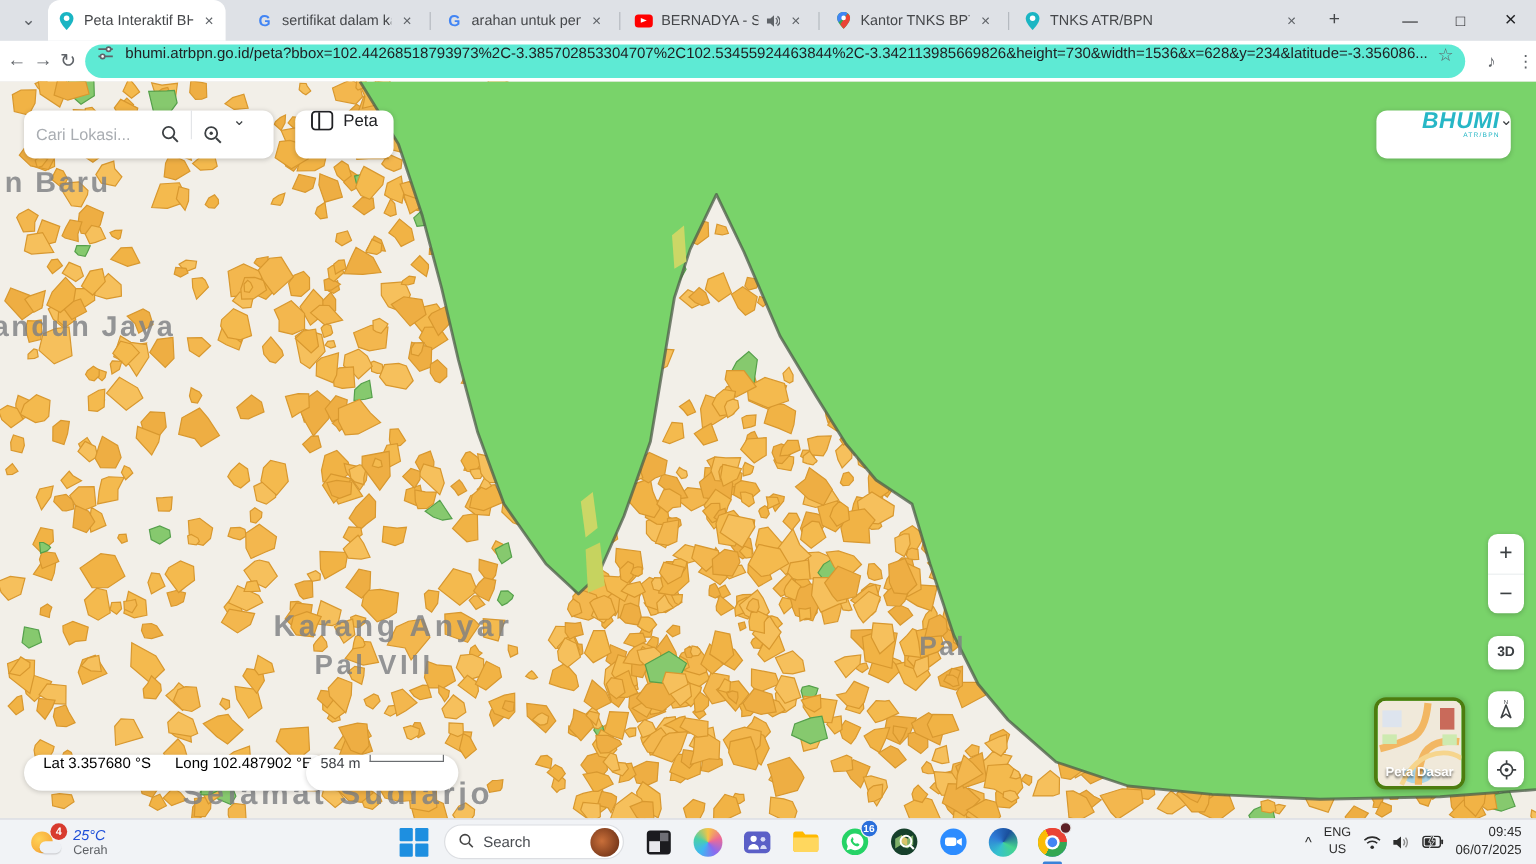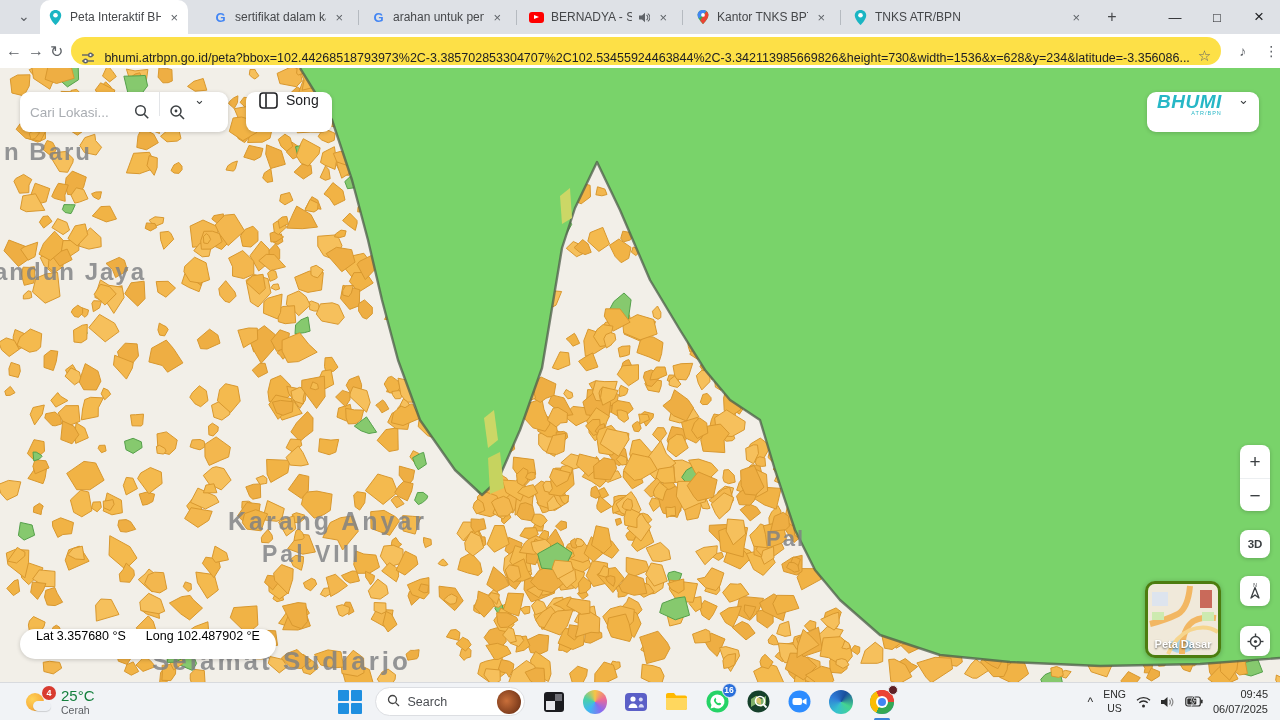--- a/index.html
+++ b/index.html
@@ -18,21 +18,21 @@
   .g-icon { font-size:13px; font-weight:bold; color:#4285f4; }
   .yt-icon { width:15px; height:11px; background:#ff0000; border-radius:3px; position:relative; }
   .yt-icon:after { content:""; position:absolute; left:5px; top:3px; border-left:5px solid #fff; border-top:2.8px solid transparent; border-bottom:2.8px solid transparent; }
   .newtab-btn { position:absolute; left:1100px; top:6px; width:24px; height:24px; text-align:center; line-height:22px; font-size:16px; color:#45474a; border-radius:50%; cursor:pointer; }
   .win-controls { position:absolute; right:0; top:0; height:34px; display:flex; }
   .win-btn { width:42px; height:34px; display:flex; align-items:center; justify-content:center; font-size:13px; color:#202124; cursor:pointer; }
 
   
   #toolbar { position:relative; width:1280px; height:34px; background:#ffffff; display:flex; align-items:center; }
   .nav-btn { width:28px; height:28px; display:flex; align-items:center; justify-content:center; font-size:16px; color:#5f6368; margin-left:6px; cursor:pointer; }
-  #omnibox { height:28px; flex:1; margin:0 8px 0 8px; background:#fde047; border-radius:14px; display:flex; align-items:flex-end; padding:0 10px; }
+  #omnibox { height:28px; flex:1; margin:0 8px 0 8px; background:#5eead4; border-radius:14px; display:flex; align-items:flex-start; padding:0 10px; }
   #omnibox .url { flex:1; font-size:12.5px; color:#202124; white-space:nowrap; overflow:hidden; }
   .tune-icon svg { display:block; }
   .star { color:#5f6368; font-size:15px; margin-left:8px; cursor:pointer; }
   .media-icon { color:#5f6368; font-size:14px; margin:0 4px 0 10px; cursor:pointer; letter-spacing:-2px; }
   .avatar { width:24px; height:24px; border-radius:50%; background:radial-gradient(circle at 35% 35%, #a04848, #5e1f1f); margin:0 8px; cursor:pointer; }
   .kebab { color:#5f6368; font-size:14px; margin-right:10px; cursor:pointer; }
 
   
   #map { position:absolute; left:0; top:68px; width:1280px; height:614px; background:#f2efe8; }
   #mapsvg { position:absolute; left:0; top:0; }
@@ -41,21 +41,21 @@
   .pill { background:#fff; border-radius:9px; box-shadow:0 1px 4px rgba(0,0,0,.18); display:flex; }
   #searchpill { left:20px; top:24px; width:208px; height:40px; padding:0 10px; }
   #searchpill input { border:none; outline:none; width:104px; font-size:13.5px; color:#333; background:transparent; font-family:"Liberation Sans",sans-serif; }
   #searchpill input::placeholder { color:#a9adb2; }
   .vdivider { width:1px; height:24px; background:#e3e5e8; margin:0 9px; }
   .icon-btn { cursor:pointer; display:flex; align-items:center; justify-content:center; color:#3c4043; }
   #menupill { left:246px; top:24px; height:40px; padding:0 13px; gap:8px; cursor:pointer; }
   #menupill span.lbl { font-size:14px; color:#202124; }
   #logopill { left:1147px; top:24px; width:112px; height:40px; padding:0 10px; justify-content:space-between; cursor:pointer; }
   .bhumi-logo { line-height:1; text-align:center; }
-  .bhumi-logo .big { font-size:19px; font-weight:bold; color:#27b7c6; letter-spacing:.5px; font-style:italic; }
+  .bhumi-logo .big { font-size:19px; font-weight:bold; color:#27b7c6; letter-spacing:.5px; font-style:italic;margin-left:28px; }
   .bhumi-logo .sub { font-size:5.5px; color:#27b7c6; letter-spacing:1px; display:block; text-align:right; }
   .chev { color:#3c4043; font-size:13px; }
 
   .rightctl { right:10px; width:30px; background:#fff; border-radius:8px; box-shadow:0 1px 4px rgba(0,0,0,.2); text-align:center; cursor:pointer; color:#3c4043; }
   #zoomctl { top:377px; height:66px; }
   #zoomctl div { height:33px; line-height:33px; font-size:19px; color:#3c4043; }
   #btn3d { top:462px; height:28px; line-height:28px; font-size:11.5px; font-weight:bold; }
   #btncompass { top:508px; height:30px; display:flex; align-items:center; justify-content:center; }
   #btnlocate { top:558px; height:30px; display:flex; align-items:center; justify-content:center; }
 
@@ -68,21 +68,21 @@
   #basemap { left:1145px; top:513px; width:76px; height:77px; border-radius:10px; border:3px solid #4d7c0f; box-shadow:0 1px 5px rgba(0,0,0,.25); overflow:hidden; cursor:pointer; }
   #basemap .cap { position:absolute; left:0; right:0; bottom:5px; text-align:center; color:#fff; font-size:11px; font-weight:bold; text-shadow:0 1px 2px rgba(0,0,0,.6); }
 
   
   #taskbar { position:absolute; left:0; top:682px; width:1280px; height:38px; background:#f1f3f6; border-top:1px solid #d8dade; display:flex; align-items:center; }
   #weather { display:flex; align-items:center; gap:7px; margin-left:26px; cursor:pointer; }
   .wx-icon { position:relative; width:28px; height:26px; }
   .wx-sun { position:absolute; left:0; top:4px; width:18px; height:18px; border-radius:50%; background:radial-gradient(circle at 35% 35%, #ffd257, #f49a2e); }
   .wx-cloud { position:absolute; left:7px; top:12px; width:18px; height:10px; border-radius:8px; background:#eef1f5; box-shadow:0 1px 1px rgba(0,0,0,.15); }
   .wx-badge { position:absolute; right:-2px; top:-3px; min-width:14px; height:14px; border-radius:7px; background:#d83b2f; color:#fff; font-size:9px; line-height:14px; text-align:center; font-weight:bold; }
-  #weather .t1 { font-size:15px; color:#15803d; }
+  #weather .t1 { font-size:12px; color:#1d4ed8;font-style:italic; }
   #weather .t2 { font-size:10.5px; color:#5c5f63; }
   #start { margin-left:242px; cursor:pointer; width:26px; height:26px; display:grid; grid-template-columns:11px 11px; grid-gap:2px; align-content:center; justify-content:center; }
   #start i { width:11px; height:11px; background:#1e8fe0; border-radius:1px; }
   #tsearch { margin-left:12px; width:150px; height:29px; background:#fff; border:1px solid #dcdee2; border-radius:15px; display:flex; align-items:center; padding:0 3px 0 11px; gap:8px; cursor:pointer; }
   #tsearch .q { color:#444; font-size:13px; }
   #tsearch .lbl { flex:1; font-size:12.5px; color:#4a4d52; }
   #tsearch .simg { width:24px; height:24px; border-radius:50%; background:radial-gradient(circle at 40% 45%, #c96f3a, #7e3c1c 70%, #5c2a12); }
   .task-icons { display:flex; align-items:flex-start; gap:11px; margin-left:14px; }
   .ticon { position:relative; width:30px; height:30px; display:flex; align-items:center; justify-content:center; cursor:pointer; }
   .badge16 { position:absolute; right:-4px; top:-4px; min-width:15px; height:15px; border-radius:8px; background:#2a6fdb; border:1.5px solid #f1f3f6; color:#fff; font-size:8.5px; line-height:13px; text-align:center; font-weight:bold; }
@@ -1120,21 +1120,21 @@
     <span class="chev" style="margin-left:8px;">⌄</span>
   </div>
 
   <div class="pill abs" id="menupill">
     <span style="display:flex;">
       <svg width="19" height="17" viewBox="0 0 19 17">
           <rect x="1" y="1" width="17" height="15" rx="3" fill="none" stroke="#202124" stroke-width="1.6"></rect>
           <line x1="7" y1="1.5" x2="7" y2="15.5" stroke="#202124" stroke-width="1.6"></line>
         </svg>
     </span>
-    <span class="lbl">Song</span>
+    <span class="lbl">Peta</span>
   </div>
 
   <div class="pill abs" id="logopill">
     <span class="bhumi-logo">
       <span class="big">BHUMI</span>
       <span class="sub">ATR/BPN</span>
     </span>
     <span class="chev">⌄</span>
   </div>
 
@@ -1156,20 +1156,24 @@
         <line x1="8.5" y1="0.5" x2="8.5" y2="3.5" stroke="#3c4043" stroke-width="1.4"></line>
         <line x1="8.5" y1="13.5" x2="8.5" y2="16.5" stroke="#3c4043" stroke-width="1.4"></line>
         <line x1="0.5" y1="8.5" x2="3.5" y2="8.5" stroke="#3c4043" stroke-width="1.4"></line>
         <line x1="13.5" y1="8.5" x2="16.5" y2="8.5" stroke="#3c4043" stroke-width="1.4"></line>
       </svg>
   </div>
 
   <div class="pill abs" id="coordpill">
     <span>Lat 3.357680 °S</span>
     <span>Long 102.487902 °E</span>
+  </div>
+  <div class="pill abs" id="scalepill">
+    <span class="lbl">584 m</span>
+    <span class="scalebar"></span>
   </div>
 
   <div class="abs" id="basemap">
     <svg width="70" height="71" viewBox="0 0 70 71">
       <rect width="70" height="71" fill="#f0e9da"></rect>
       <rect x="4" y="8" width="16" height="14" fill="#dde4ee"></rect>
       <rect x="52" y="6" width="12" height="18" fill="#c96a5a"></rect>
       <ellipse cx="33" cy="62" rx="12" ry="7" fill="#a9d5e8"></ellipse>
       <path d="M2 40 Q 18 36 30 30 Q 40 24 42 2" fill="none" stroke="#f2b763" stroke-width="6"></path>
       <path d="M68 34 Q 50 32 42 40 Q 34 48 34 70" fill="none" stroke="#f2b763" stroke-width="6"></path>

